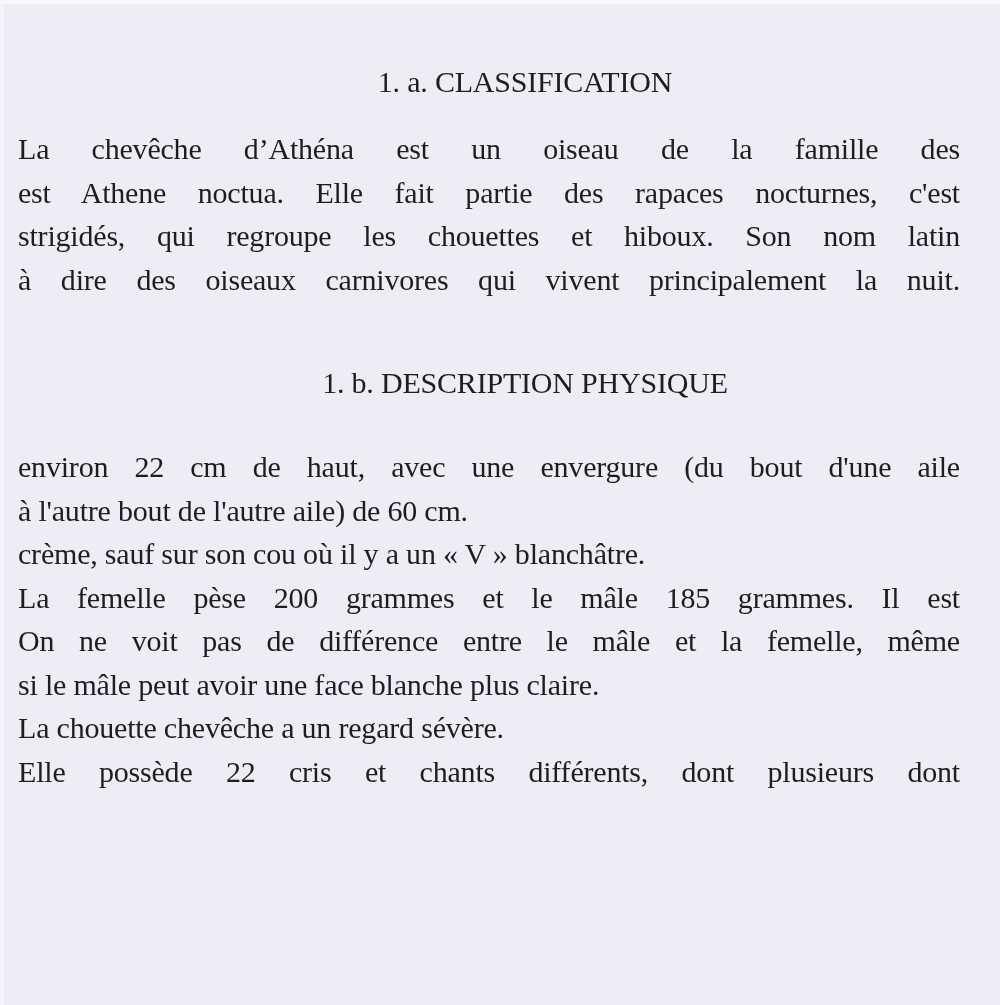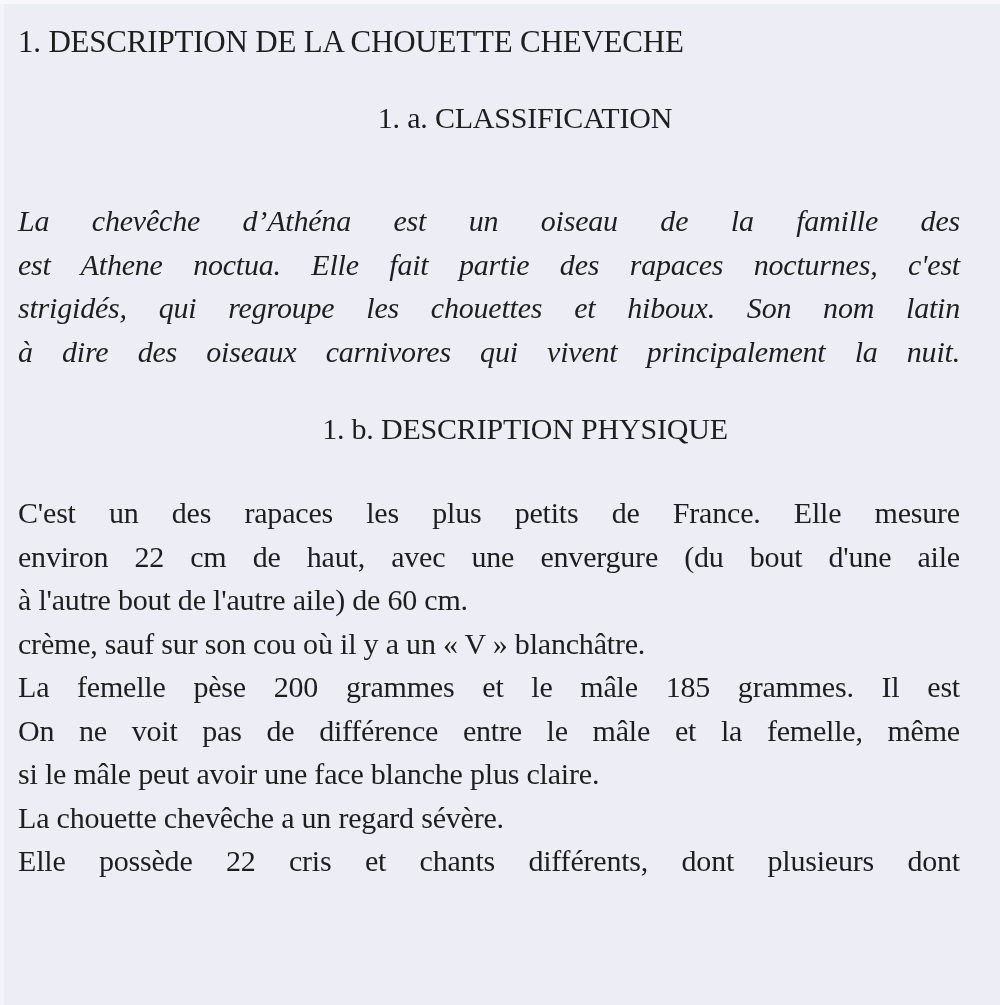--- a/index.html
+++ b/index.html
@@ -28,60 +28,58 @@
   }
   .sub-heading {
     font-size: 30px;
     line-height: 36px;
     font-weight: normal;
     letter-spacing: -0.2px;
     margin: 0 0 0 72px;
     text-align: center;
   }
   .sub-heading.classification { margin-top: 40px; }
-  .sub-heading.physique { margin-top: 38px; }
+  .sub-heading.physique { margin-top: 64px; }
   .para-block {
     font-size: 30px;
     letter-spacing: -0.2px;
   }
-  .para-block.classification { margin-top: 63px; font-style: italic; }
+  .para-block.classification { margin-top: 27px; }
   .para-block.physique { margin-top: 44px; }
   .ln {
     line-height: 43.5px;
     white-space: normal;
   }
   .ln.just {
     text-align: justify;
     text-align-last: justify;
   }
   .ln.left {
     text-align: left;
     text-align-last: left;
   }
 </style>
 </head>
 <body>
 
 <div class="scan-page">
 
-  <div class="doc-heading">1. DESCRIPTION DE LA CHOUETTE CHEVECHE</div>
 
   <div class="sub-heading classification">1. a. CLASSIFICATION</div>
 
   <div class="para-block classification">
     <div class="ln just">La chevêche d’Athéna est un oiseau de la famille des</div>
     <div class="ln just">est Athene noctua. Elle fait partie des rapaces nocturnes, c'est</div>
     <div class="ln just">strigidés, qui regroupe les chouettes et hiboux. Son nom latin</div>
     <div class="ln just">à dire des oiseaux carnivores qui vivent principalement la nuit.</div>
   </div>
 
   <div class="sub-heading physique">1. b. DESCRIPTION PHYSIQUE</div>
 
   <div class="para-block physique">
-    <div class="ln just">C'est un des rapaces les plus petits de France. Elle mesure</div>
     <div class="ln just">environ 22 cm de haut, avec une envergure (du bout d'une aile</div>
     <div class="ln left">à l'autre bout de l'autre aile) de 60 cm.</div>
     <div class="ln left">crème, sauf sur son cou où il y a un « V » blanchâtre.</div>
     <div class="ln just">La femelle pèse 200 grammes et le mâle 185 grammes. Il est</div>
     <div class="ln just">On ne voit pas de différence entre le mâle et la femelle, même</div>
     <div class="ln left">si le mâle peut avoir une face blanche plus claire.</div>
     <div class="ln left">La chouette chevêche a un regard sévère.</div>
     <div class="ln just">Elle possède 22 cris et chants différents, dont plusieurs dont</div>
   </div>
 

